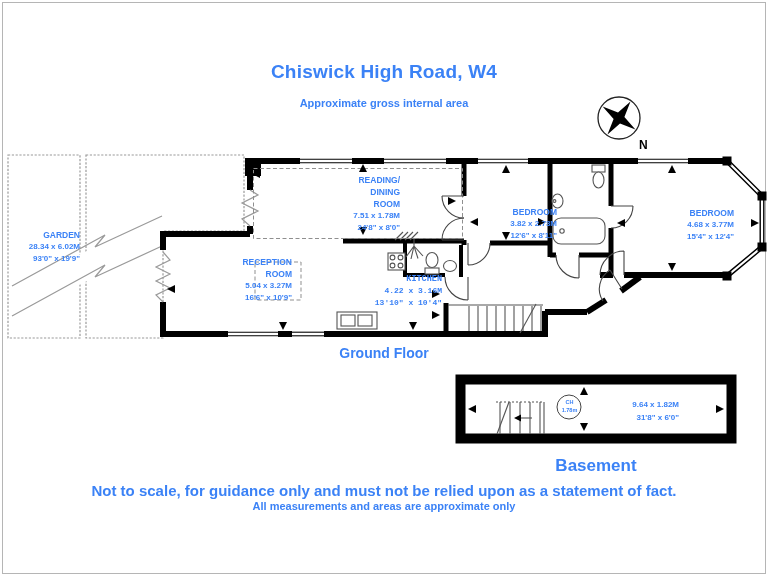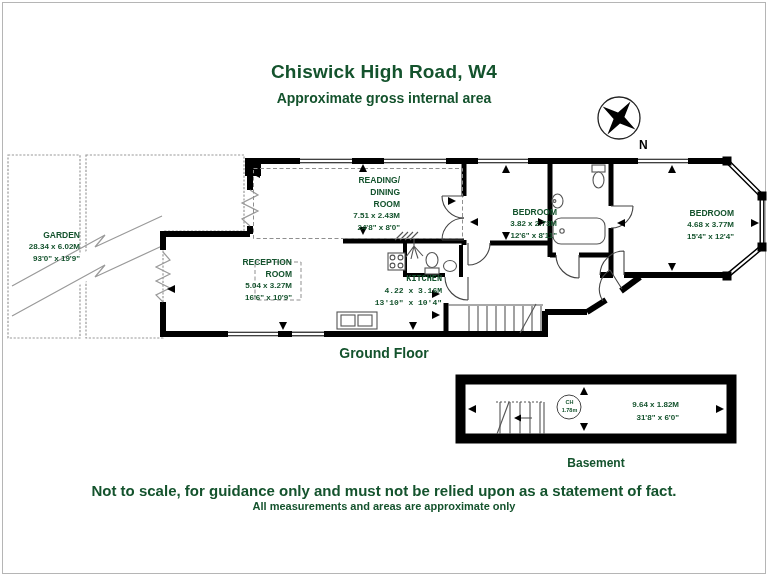--- a/index.html
+++ b/index.html
@@ -1,28 +1,28 @@
 <!DOCTYPE html>
 <html><head>
 <meta charset="utf-8">
 <style>
   html,body{margin:0;padding:0;background:#fff;}
   #canvas{position:relative;width:768px;height:576px;background:#fff;overflow:hidden;
-          font-family:"Liberation Sans", sans-serif;color:#14532d;}
+          font-family:"Liberation Sans", sans-serif;color:#3b82f6;}
   .frame{position:absolute;left:2px;top:2px;right:2px;bottom:2px;border:1px solid #b5b5b5;}
   .abs{position:absolute;}
   .ctr{text-align:center;width:768px;left:0;}
   .title{top:61px;font-size:19px;font-weight:bold;letter-spacing:.2px;}
-  .subtitle{top:90px;font-size:14px;font-weight:bold;}
+  .subtitle{top:97px;font-size:11px;font-weight:bold;}
   .arealine{top:107px;font-size:12.5px;font-weight:bold;}
   .keyblock{left:5px;top:124px;font-size:9px;font-weight:bold;line-height:11px;}
   .rlabel{position:absolute;text-align:right;font-weight:bold;font-size:8.5px;line-height:12px;}
   .rlabel .dim{font-size:8px;}
   .gflabel{top:345px;font-size:14px;font-weight:bold;}
-  .bslabel{position:absolute;left:455px;width:282px;top:456px;text-align:center;font-size:12px;font-weight:bold;}
+  .bslabel{position:absolute;left:455px;width:282px;top:456px;text-align:center;font-size:17px;font-weight:bold;}
   .footer1{top:482px;font-size:15px;font-weight:bold;}
   .footer2{top:500px;font-size:11px;font-weight:bold;}
   .chlabel{position:absolute;left:556px;top:399px;width:27px;text-align:center;
            font-size:5.5px;font-weight:bold;line-height:7.5px;}
   svg{position:absolute;left:0;top:0;}
   .w6{stroke:#000;stroke-width:6;fill:none;}
   .w5{stroke:#000;stroke-width:5;fill:none;}
   .w4{stroke:#000;stroke-width:4;fill:none;}
   .w10{stroke:#000;stroke-width:10;fill:#fff;}
   .thin{stroke:#555;stroke-width:1.1;fill:none;}
@@ -237,21 +237,21 @@
   <div class="rlabel" style="left:6px;top:199px;width:74px;margin-top:30px;">
     <div>GARDEN</div>
     <div class="dim">28.34 x 6.02M</div>
     <div class="dim">93'0" x 19'9"</div>
   </div>
 
   <div class="rlabel" style="left:280px;top:174px;width:120px;">
     <div>READING/</div>
     <div>DINING</div>
     <div>ROOM</div>
-    <div class="dim">7.51 x 2.43M</div>
+    <div class="dim">7.51 x 1.78M</div>
     <div class="dim">24'8" x 8'0"</div>
   </div>
 
   <div class="rlabel" style="left:172px;top:256px;width:120px;">
     <div>RECEPTION</div>
     <div>ROOM</div>
     <div class="dim">5.04 x 3.27M</div>
     <div class="dim">16'6" x 10'9"</div>
   </div>
 

